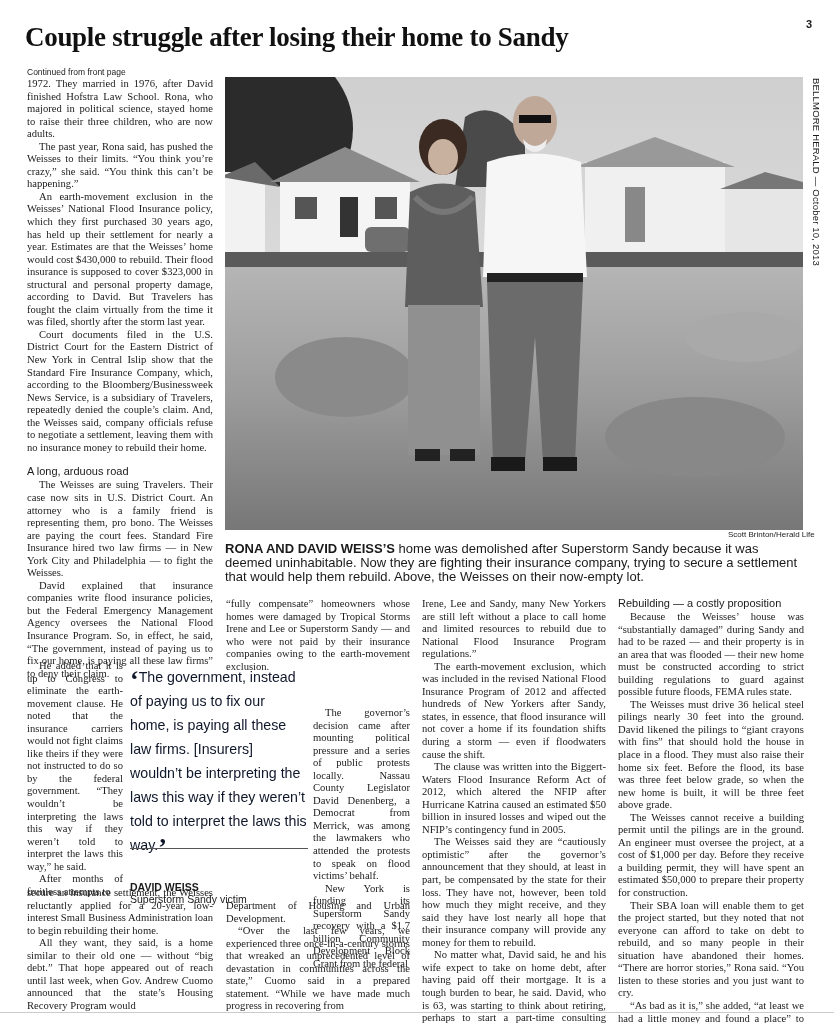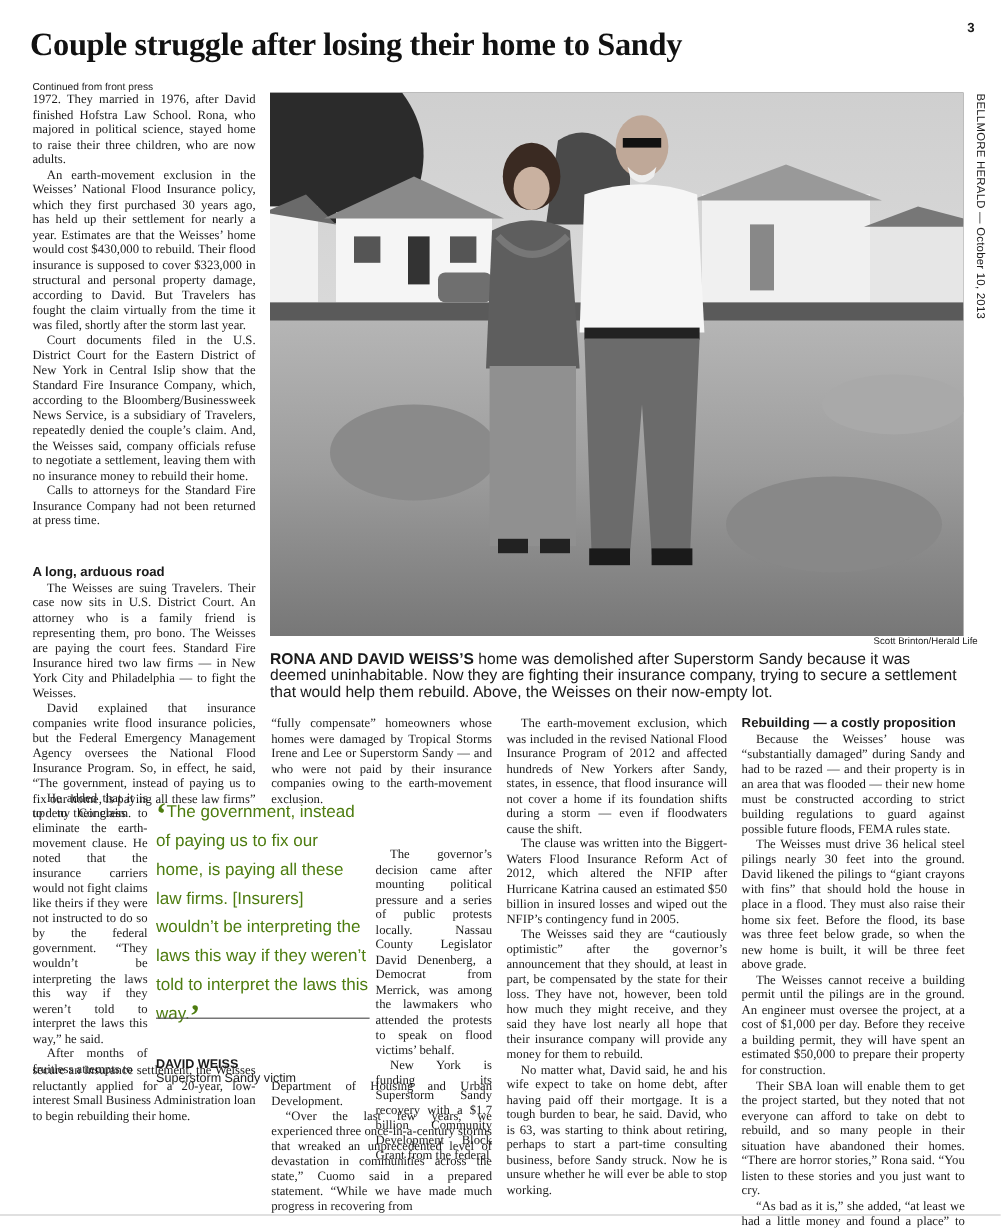--- a/index.html
+++ b/index.html
@@ -5,60 +5,61 @@
   html, body { margin:0; padding:0; background:#fff; }
   body { width:834px; height:1023px; position:relative; overflow:hidden; color:#1a1a1a; font-family:"Liberation Serif", serif; }
   .headline { position:absolute; left:25px; top:14px; font-family:"Liberation Serif", serif; font-size:27px; font-weight:bold; letter-spacing:-0.3px; line-height:46px; color:#111; white-space:nowrap; }
   .pagenum { position:absolute; left:806px; top:18px; font-family:"Liberation Sans", sans-serif; font-weight:bold; font-size:11px; }
   .vert { position:absolute; left:804px; top:78px; width:24px; height:200px; }
   .vert span { position:absolute; left:0; top:0; transform-origin:0 0; transform:translate(18px,0) rotate(90deg); white-space:nowrap; font-family:"Liberation Sans", sans-serif; font-size:9.5px; letter-spacing:0.2px; }
   .col { position:absolute; font-size:10.6px; line-height:12.55px; text-align:justify; hyphens:auto; }
   .col p { margin:0; text-indent:12px; }
   .col p.noind { text-indent:0; }
   .cont { font-family:"Liberation Sans", sans-serif; font-size:8.5px; line-height:12px; }
-  .sub { font-family:"Liberation Sans", sans-serif; font-weight:bold; font-size:11px; line-height:14px; margin:28px 0 1px 0; }
+  .sub { font-family:"Liberation Sans", sans-serif; font-weight:normal; font-size:11px; line-height:14px; margin:10px 0 1px 0; }
   .photo { position:absolute; left:225px; top:77px; width:578px; height:453px; background:#888; overflow:hidden; }
   .credit { position:absolute; left:700px; top:530px; font-family:"Liberation Sans", sans-serif; font-size:8px; color:#222;margin-left:28px; }
   .caption { position:absolute; left:225px; top:542px; width:582px; font-family:"Liberation Sans", sans-serif; font-size:13px; line-height:14.2px; }
   .caption b { font-weight:bold; }
   .quote { position:absolute; left:130px; top:665px; width:178px; font-family:"Liberation Sans", sans-serif; }
-  .quote .q { font-size:14.2px; line-height:24px; color:#4d7c0f; }
+  .quote .q { font-size:14.2px; line-height:24px; color:#0f172a; }
   .quote .qm { font-family:"Liberation Serif", serif; font-size:26px; font-weight:bold; line-height:10px; vertical-align:-6px; }
   .quote .qname { font-weight:bold; font-size:10.5px; margin-top:24px; }
   .quote .qrole { font-size:10.5px; }
   .quote-rule { position:absolute; left:130px; top:848px; width:178px; height:0; border-top:1px solid #555; }
   .bottom-rule { position:absolute; left:0; top:1012px; width:834px; border-top:1px solid #ccc; }
 </style>
 </head>
 <body>
 
 <div class="headline">Couple struggle after losing their home to Sandy</div>
 <div class="pagenum">3</div>
 <div class="vert">
     <span>BELLMORE HERALD — October 10, 2013</span>
   </div>
 
 <div class="col" style="left:27px; top:66px; width:186px;">
-  <div class="cont">Continued from front press</div>
+  <div class="cont">Continued from front page</div>
   <p class="noind">1972. They married in 1976, after David finished Hofstra Law School. Rona, who majored in political science, stayed home to raise their three children, who are now adults.</p>
+  <p>The past year, Rona said, has pushed the Weisses to their limits. “You think you’re crazy,” she said. “You think this can’t be happening.”</p>
   <p>An earth-movement exclusion in the Weisses’ National Flood Insurance policy, which they first purchased 30 years ago, has held up their settlement for nearly a year. Estimates are that the Weisses’ home would cost $430,000 to rebuild. Their flood insurance is supposed to cover $323,000 in structural and personal property damage, according to David. But Travelers has fought the claim virtually from the time it was filed, shortly after the storm last year.</p>
   <p>Court documents filed in the U.S. District Court for the Eastern District of New York in Central Islip show that the Standard Fire Insurance Company, which, according to the Bloomberg/Businessweek News Service, is a subsidiary of Travelers, repeatedly denied the couple’s claim. And, the Weisses said, company officials refuse to negotiate a settlement, leaving them with no insurance money to rebuild their home.</p>
-  <p>Calls to attorneys for the Standard Fire Insurance Company had not been returned at press time.</p>
   <div class="sub">A long, arduous road</div>
   <p>The Weisses are suing Travelers. Their case now sits in U.S. District Court. An attorney who is a family friend is representing them, pro bono. The Weisses are paying the court fees. Standard Fire Insurance hired two law firms — in New York City and Philadelphia — to fight the Weisses.</p>
   <p>David explained that insurance companies write flood insurance policies, but the Federal Emergency Management Agency oversees the National Flood Insurance Program. So, in effect, he said, “The government, instead of paying us to fix our home, is paying all these law firms” to deny their claim.</p>
 </div>
 
 <div class="col" style="left:27px; top:660px; width:96px;">
   <p>He added that it is up to Congress to eliminate the earth-movement clause. He noted that the insurance carriers would not fight claims like theirs if they were not instructed to do so by the federal government. “They wouldn’t be interpreting the laws this way if they weren’t told to interpret the laws this way,” he said.</p>
   <p>After months of fruitless attempts to</p>
 </div>
 
 <div class="col" style="left:27px; top:887px; width:186px;">
   <p class="noind">secure an insurance settlement, the Weisses reluctantly applied for a 20-year, low-interest Small Business Administration loan to begin rebuilding their home.</p>
+  <p>All they want, they said, is a home similar to their old one — without “big debt.” That hope appeared out of reach until last week, when Gov. Andrew Cuomo announced that the state’s Housing Recovery Program would</p>
 </div>
 
 <div class="photo">
   <svg width="578" height="453" viewBox="0 0 578 453">
     <defs>
       <linearGradient id="sky" x1="0" y1="0" x2="0" y2="1">
         <stop offset="0" stop-color="#cfcfcf"></stop>
         <stop offset="1" stop-color="#e9e9e9"></stop>
       </linearGradient>
       <linearGradient id="ground" x1="0" y1="0" x2="0" y2="1">
@@ -129,20 +130,21 @@
 <div class="col" style="left:313px; top:672px; width:97px;margin-top:35px;">
   <p>The governor’s decision came after mounting political pressure and a series of public protests locally. Nassau County Legislator David Denenberg, a Democrat from Merrick, was among the lawmakers who attended the protests to speak on flood victims’ behalf.</p>
   <p>New York is funding its Superstorm Sandy recovery with a $1.7 billion Community Development Block Grant from the federal</p>
 </div>
 <div class="col" style="left:226px; top:900px; width:184px;">
   <p class="noind">Department of Housing and Urban Development.</p>
   <p>“Over the last few years, we experienced three once-in-a-century storms that wreaked an unprecedented level of devastation in communities across the state,” Cuomo said in a prepared statement. “While we have made much progress in recovering from</p>
 </div>
 
 <div class="col" style="left:422px; top:598px; width:184px;">
+  <p class="noind">Irene, Lee and Sandy, many New Yorkers are still left without a place to call home and limited resources to rebuild due to National Flood Insurance Program regulations.”</p>
   <p>The earth-movement exclusion, which was included in the revised National Flood Insurance Program of 2012 and affected hundreds of New Yorkers after Sandy, states, in essence, that flood insurance will not cover a home if its foundation shifts during a storm — even if floodwaters cause the shift.</p>
   <p>The clause was written into the Biggert-Waters Flood Insurance Reform Act of 2012, which altered the NFIP after Hurricane Katrina caused an estimated $50 billion in insured losses and wiped out the NFIP’s contingency fund in 2005.</p>
   <p>The Weisses said they are “cautiously optimistic” after the governor’s announcement that they should, at least in part, be compensated by the state for their loss. They have not, however, been told how much they might receive, and they said they have lost nearly all hope that their insurance company will provide any money for them to rebuild.</p>
   <p>No matter what, David said, he and his wife expect to take on home debt, after having paid off their mortgage. It is a tough burden to bear, he said. David, who is 63, was starting to think about retiring, perhaps to start a part-time consulting business, before Sandy struck. Now he is unsure whether he will ever be able to stop working.</p>
 </div>
 
 <div class="col" style="left:618px; top:596px; width:186px;">
   <div class="sub" style="margin-top:0;">Rebuilding — a costly proposition</div>
   <p>Because the Weisses’ house was “substantially damaged” during Sandy and had to be razed — and their property is in an area that was flooded — their new home must be constructed according to strict building regulations to guard against possible future floods, FEMA rules state.</p>
   <p>The Weisses must drive 36 helical steel pilings nearly 30 feet into the ground. David likened the pilings to “giant crayons with fins” that should hold the house in place in a flood. They must also raise their home six feet. Before the flood, its base was three feet below grade, so when the new home is built, it will be three feet above grade.</p>

